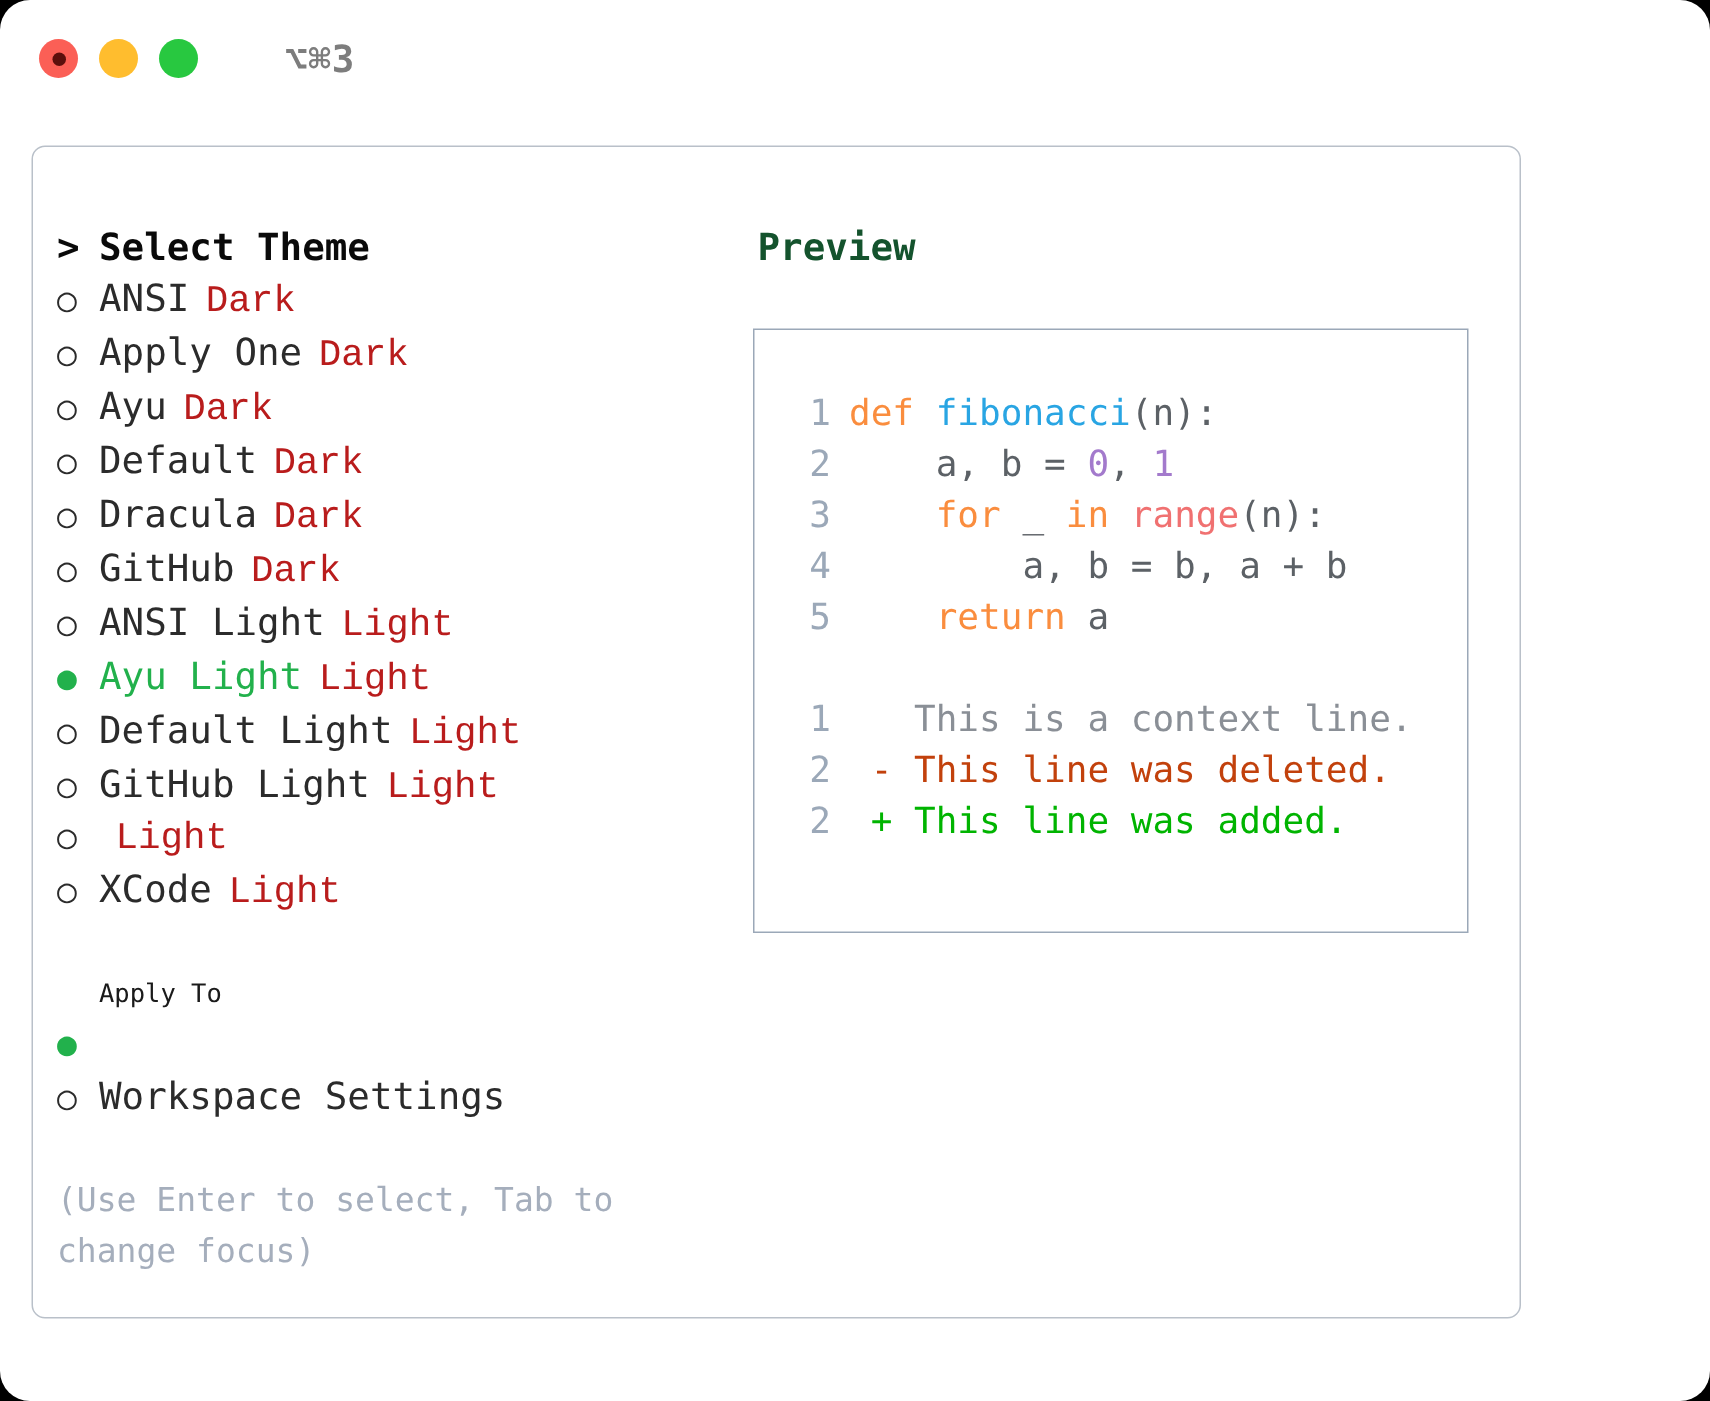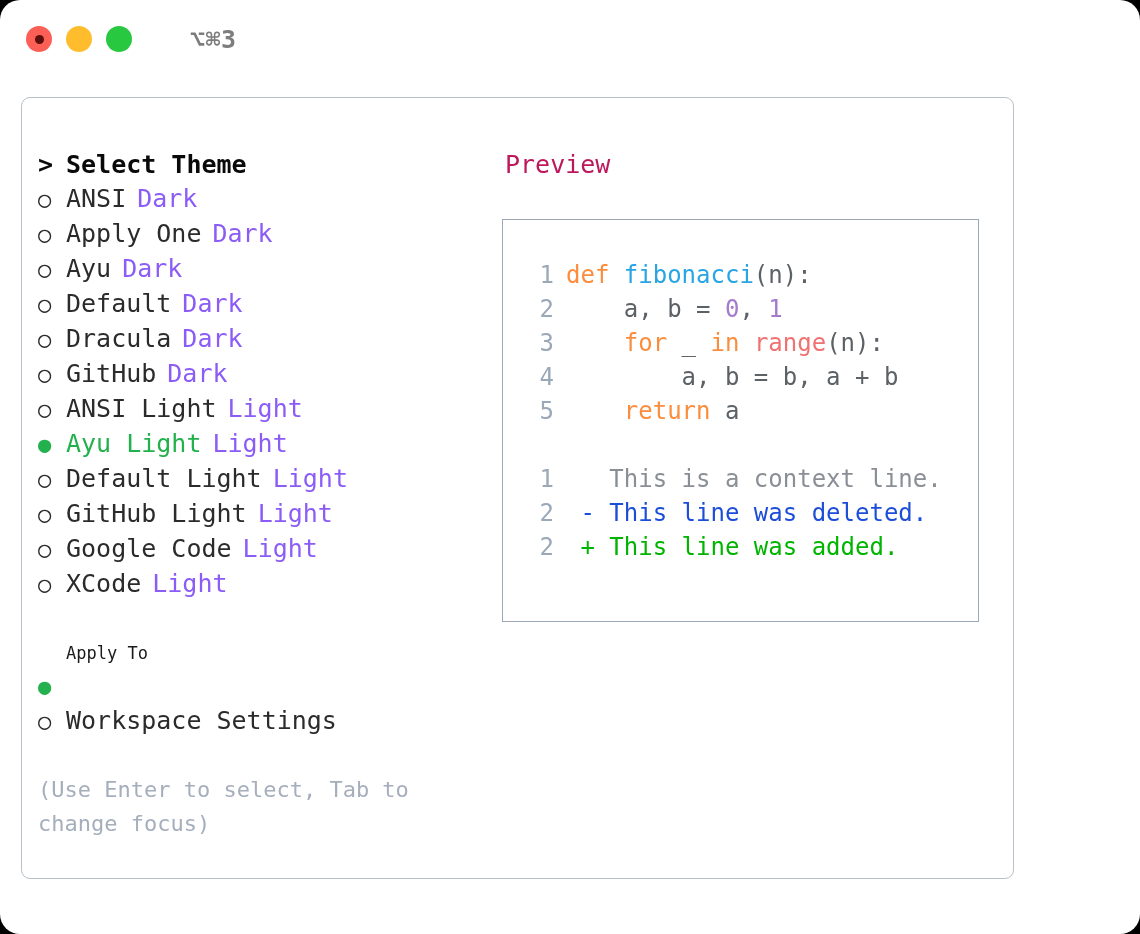--- a/index.html
+++ b/index.html
@@ -109,22 +109,23 @@
     white-space: pre;
   }
   .opt-row .marker {
     font-size: 22px;
     color: #2b2b2b;
   }
   .opt-row.selected .marker { color: #22b14c; }
   .opt-row.selected .opt-label { color: #22b14c; }
   .opt-label { color: #2b2b2b; }
   .opt-tag {
-    color: #8b5cf6;
+    color: #b91c1c;
     margin-left: 11px;
+    font-family: Liberation Mono, monospace;
   }
 
   .spacer-block { height: 34px; }
 
   #apply-header {
     font-size: 17px;
     color: #1a1a1a;
     line-height: 34px;
     white-space: pre;
     display: flex;
@@ -139,22 +140,22 @@
     white-space: pre-wrap;
   }
 
   
   #right-col {
     padding: 50px 0 0 0;
     flex: 1;
   }
   #preview-title {
     font-size: 25px;
-    font-weight: normal;
-    color: #be185d;
+    font-weight: bold;
+    color: #14532d;
     line-height: 34px;
     margin-left: 3px;
   }
 
   #preview-box {
     margin-top: 37px;
     width: 477px;
     height: 403px;
     border: 1.6px solid #9ba8b8;
     background: #ffffff;
@@ -177,21 +178,21 @@
   }
   .blank-line { height: 34px; }
 
   .tok-kw   { color: #fa8d3e; margin-top: 17px; }
   .tok-fn   { color: #29a5e3; }
   .tok-id   { color: #5c6166; }
   .tok-num  { color: #a37acc; }
   .tok-call { color: #f07171; }
 
   .diff-ctx { color: #8a8f96; }
-  .diff-del { color: #1d4ed8; }
+  .diff-del { color: #c2410c; }
   .diff-add { color: #00b400; }
 </style>
 </head>
 <body>
 
 <div id="window">
 
   <div id="titlebar">
     <span class="dot dot-red"></span>
     <span class="dot dot-yellow"></span>
@@ -213,21 +214,21 @@
             <div class="opt-row"><span class="marker">○</span><span class="opt-label">ANSI</span><span class="opt-tag">Dark</span></div>
             <div class="opt-row"><span class="marker">○</span><span class="opt-label">Apply One</span><span class="opt-tag">Dark</span></div>
             <div class="opt-row"><span class="marker">○</span><span class="opt-label">Ayu</span><span class="opt-tag">Dark</span></div>
             <div class="opt-row"><span class="marker">○</span><span class="opt-label">Default</span><span class="opt-tag">Dark</span></div>
             <div class="opt-row"><span class="marker">○</span><span class="opt-label">Dracula</span><span class="opt-tag">Dark</span></div>
             <div class="opt-row"><span class="marker">○</span><span class="opt-label">GitHub</span><span class="opt-tag">Dark</span></div>
             <div class="opt-row"><span class="marker">○</span><span class="opt-label">ANSI Light</span><span class="opt-tag">Light</span></div>
             <div class="opt-row selected"><span class="marker">●</span><span class="opt-label">Ayu Light</span><span class="opt-tag">Light</span></div>
             <div class="opt-row"><span class="marker">○</span><span class="opt-label">Default Light</span><span class="opt-tag">Light</span></div>
             <div class="opt-row"><span class="marker">○</span><span class="opt-label">GitHub Light</span><span class="opt-tag">Light</span></div>
-            <div class="opt-row"><span class="marker">○</span><span class="opt-label">Google Code</span><span class="opt-tag">Light</span></div>
+            <div class="opt-row"><span class="marker">○</span><span class="opt-tag">Light</span></div>
             <div class="opt-row"><span class="marker">○</span><span class="opt-label">XCode</span><span class="opt-tag">Light</span></div>
           </div>
 
         <div class="spacer-block"></div>
 
         <div id="apply-header">
           <span class="marker"></span>
           <span>Apply To</span>
         </div>
 

